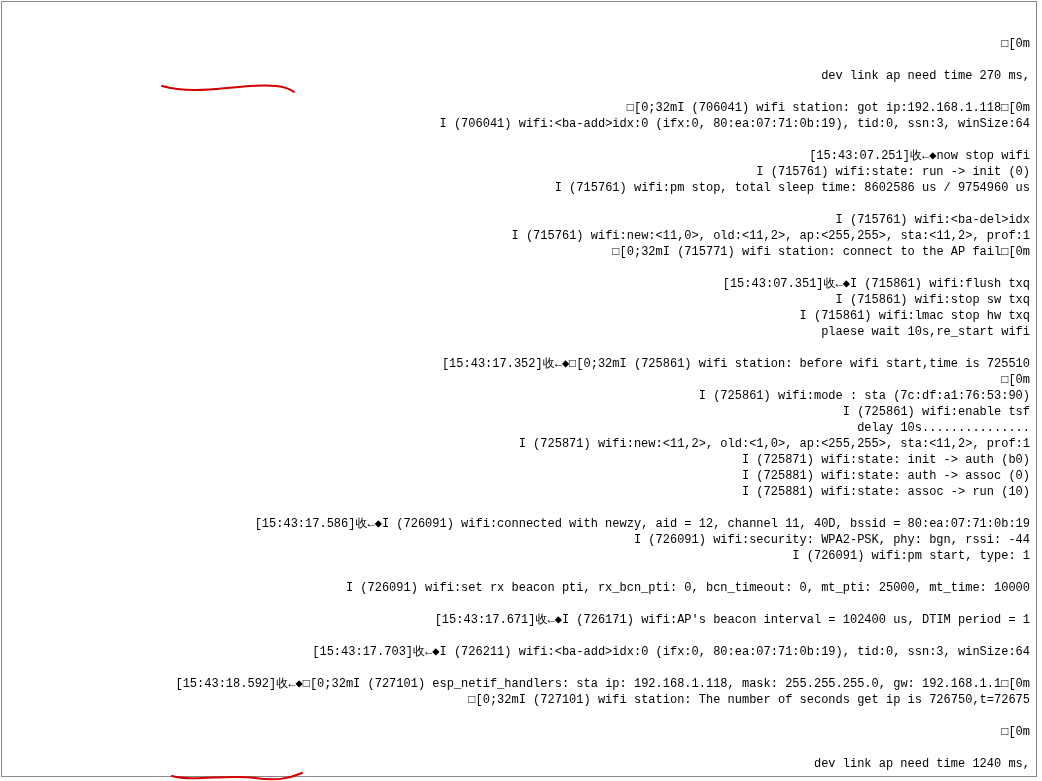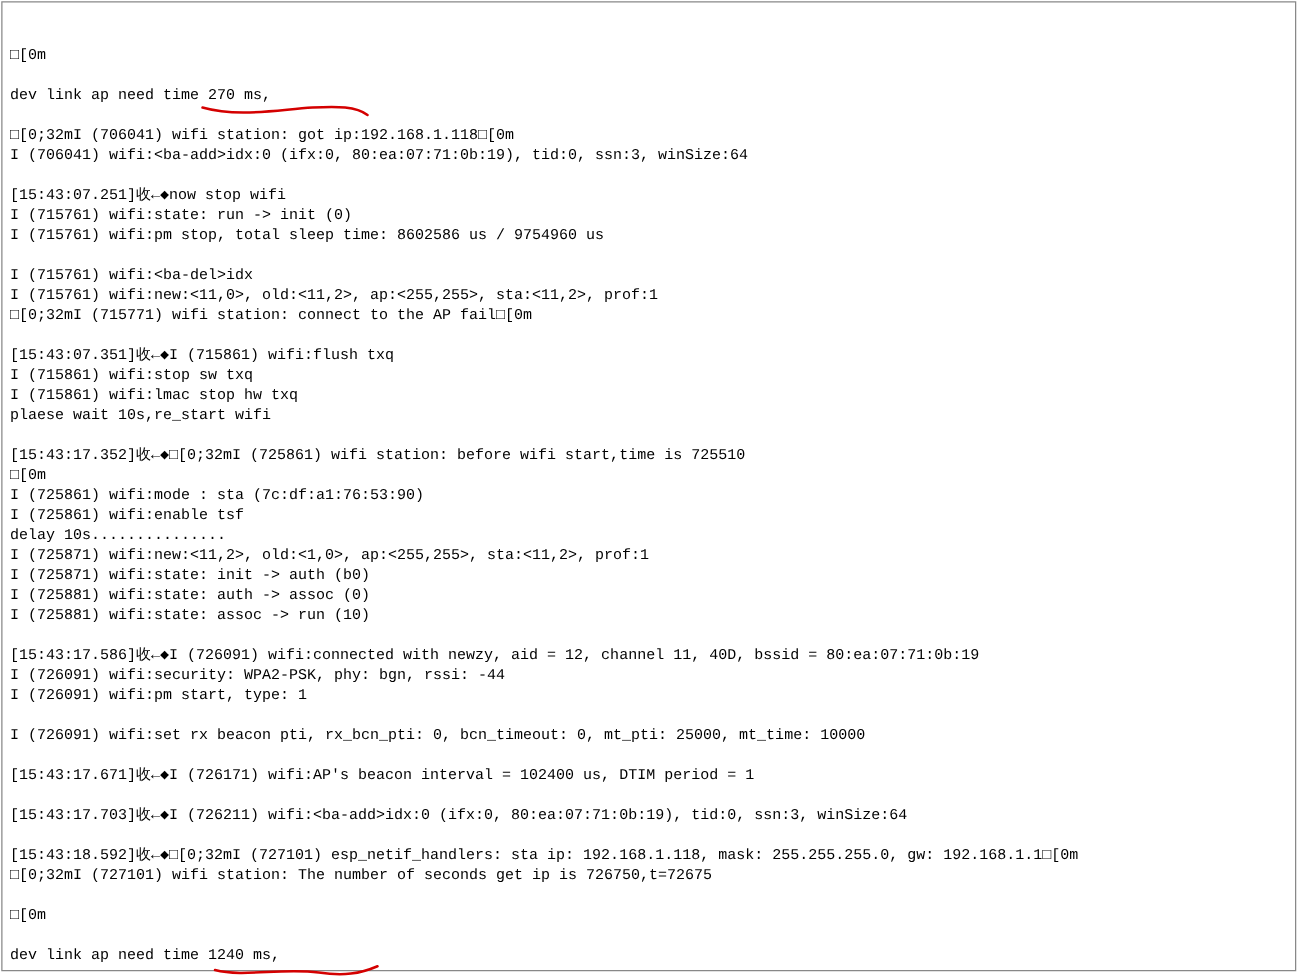--- a/index.html
+++ b/index.html
@@ -26,20 +26,21 @@
   }
   .underline {
     position: absolute;
     pointer-events: none;
   }
   .underline svg {
     display: block;
   }
   .line {
     white-space: pre;
+    text-align: right;
   }
 </style>
 </head>
 <body>
 
 <div class="console">
   <div id="log-lines"><div class="line">□[0m</div><div class="line">&nbsp;</div><div class="line">dev link ap need time 270 ms,</div><div class="line">&nbsp;</div><div class="line">□[0;32mI (706041) wifi station: got ip:192.168.1.118□[0m</div><div class="line">I (706041) wifi:&lt;ba-add&gt;idx:0 (ifx:0, 80:ea:07:71:0b:19), tid:0, ssn:3, winSize:64</div><div class="line">&nbsp;</div><div class="line">[15:43:07.251]收←◆now stop wifi</div><div class="line">I (715761) wifi:state: run -&gt; init (0)</div><div class="line">I (715761) wifi:pm stop, total sleep time: 8602586 us / 9754960 us</div><div class="line">&nbsp;</div><div class="line">I (715761) wifi:&lt;ba-del&gt;idx</div><div class="line">I (715761) wifi:new:&lt;11,0&gt;, old:&lt;11,2&gt;, ap:&lt;255,255&gt;, sta:&lt;11,2&gt;, prof:1</div><div class="line">□[0;32mI (715771) wifi station: connect to the AP fail□[0m</div><div class="line">&nbsp;</div><div class="line">[15:43:07.351]收←◆I (715861) wifi:flush txq</div><div class="line">I (715861) wifi:stop sw txq</div><div class="line">I (715861) wifi:lmac stop hw txq</div><div class="line">plaese wait 10s,re_start wifi</div><div class="line">&nbsp;</div><div class="line">[15:43:17.352]收←◆□[0;32mI (725861) wifi station: before wifi start,time is 725510</div><div class="line">□[0m</div><div class="line">I (725861) wifi:mode : sta (7c:df:a1:76:53:90)</div><div class="line">I (725861) wifi:enable tsf</div><div class="line">delay 10s...............</div><div class="line">I (725871) wifi:new:&lt;11,2&gt;, old:&lt;1,0&gt;, ap:&lt;255,255&gt;, sta:&lt;11,2&gt;, prof:1</div><div class="line">I (725871) wifi:state: init -&gt; auth (b0)</div><div class="line">I (725881) wifi:state: auth -&gt; assoc (0)</div><div class="line">I (725881) wifi:state: assoc -&gt; run (10)</div><div class="line">&nbsp;</div><div class="line">[15:43:17.586]收←◆I (726091) wifi:connected with newzy, aid = 12, channel 11, 40D, bssid = 80:ea:07:71:0b:19</div><div class="line">I (726091) wifi:security: WPA2-PSK, phy: bgn, rssi: -44</div><div class="line">I (726091) wifi:pm start, type: 1</div><div class="line">&nbsp;</div><div class="line">I (726091) wifi:set rx beacon pti, rx_bcn_pti: 0, bcn_timeout: 0, mt_pti: 25000, mt_time: 10000</div><div class="line">&nbsp;</div><div class="line">[15:43:17.671]收←◆I (726171) wifi:AP's beacon interval = 102400 us, DTIM period = 1</div><div class="line">&nbsp;</div><div class="line">[15:43:17.703]收←◆I (726211) wifi:&lt;ba-add&gt;idx:0 (ifx:0, 80:ea:07:71:0b:19), tid:0, ssn:3, winSize:64</div><div class="line">&nbsp;</div><div class="line">[15:43:18.592]收←◆□[0;32mI (727101) esp_netif_handlers: sta ip: 192.168.1.118, mask: 255.255.255.0, gw: 192.168.1.1□[0m</div><div class="line">□[0;32mI (727101) wifi station: The number of seconds get ip is 726750,t=72675</div><div class="line">&nbsp;</div><div class="line">□[0m</div><div class="line">&nbsp;</div><div class="line">dev link ap need time 1240 ms,</div><div class="line">&nbsp;</div></div>
 
   <div class="underline" style="left:158px; top:48px;">
     <svg width="140" height="14" viewBox="0 0 140 14">

